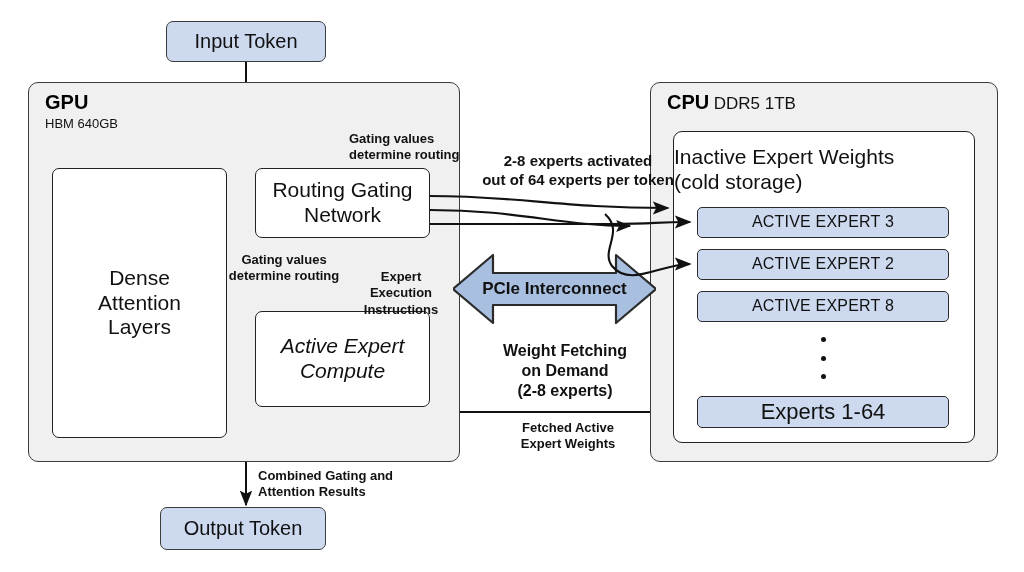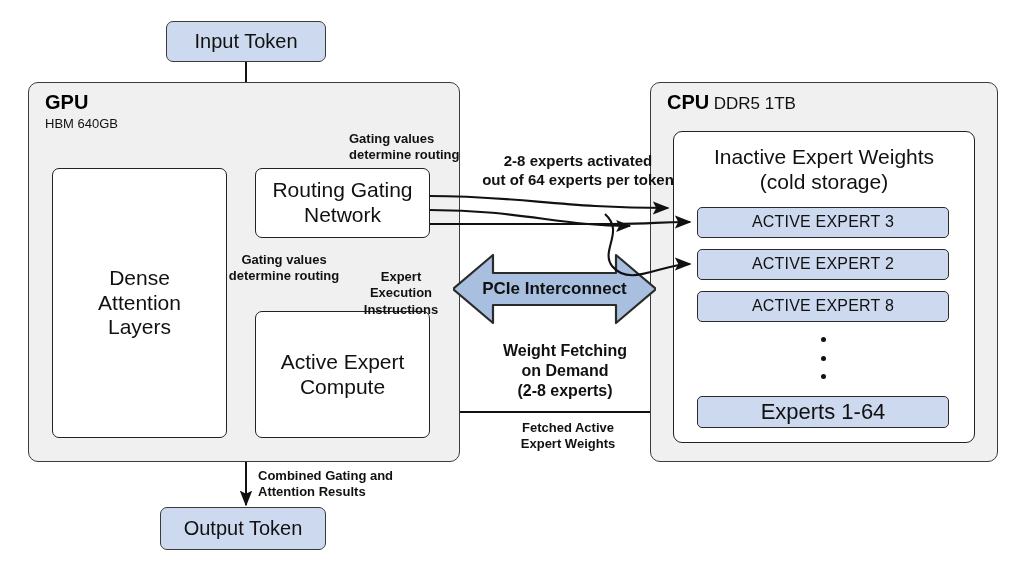--- a/index.html
+++ b/index.html
@@ -27,21 +27,21 @@
   .hdr .sub{font-size:17px;font-weight:normal;color:#111;}
   .hdr .sub-line{display:block;font-size:13px;color:#111;margin-top:1px;}
 
   
   .wbox{background:#ffffff;border:1.8px solid #222;border-radius:7px;
         font-size:21px;color:#111;z-index:3;}
 
   
   .coldcard{background:#ffffff;border:1.7px solid #222;border-radius:9px;
             display:block;z-index:3;}
-  .coldtitle{position:absolute;left:0;right:0;top:12px;text-align:center;
+  .coldtitle{position:absolute;left:0;right:0;top:12px;text-align:left;
              font-size:21px;line-height:1.2;color:#111;}
 
   
   .expert{background:#ccd9ee;border:1.5px solid #2b2b2b;border-radius:5px;
           font-size:16px;color:#111;z-index:4;letter-spacing:.2px;}
   .expert.wide{font-size:22px;letter-spacing:0;}
 
   .dots{position:absolute;z-index:4;display:flex;flex-direction:column;
         align-items:center;justify-content:space-between;}
   .dots i{display:block;width:5px;height:5px;border-radius:50%;background:#111;}
@@ -100,21 +100,21 @@
     <span>Dense
 Attention
 Layers</span>
   </div>
 
   <div class="node wbox" style="left:255px;top:168px;width:175px;height:70px;white-space:pre-line;">
     <span>Routing Gating
 Network</span>
   </div>
 
-  <div class="node wbox" style="left:255px;top:311px;width:175px;height:127px;white-space:pre-line;">
+  <div class="node wbox" style="left:255px;top:311px;width:175px;height:96px;white-space:pre-line;font-style:italic;">
     <span>Active Expert
 Compute</span>
   </div>
 
   <div class="node card" style="left:650px;top:82px;width:348px;height:380px;">
     <div class="hdr">
       <span class="big">CPU</span>
       <span class="sub">DDR5 1TB</span>
     </div>
   </div>

